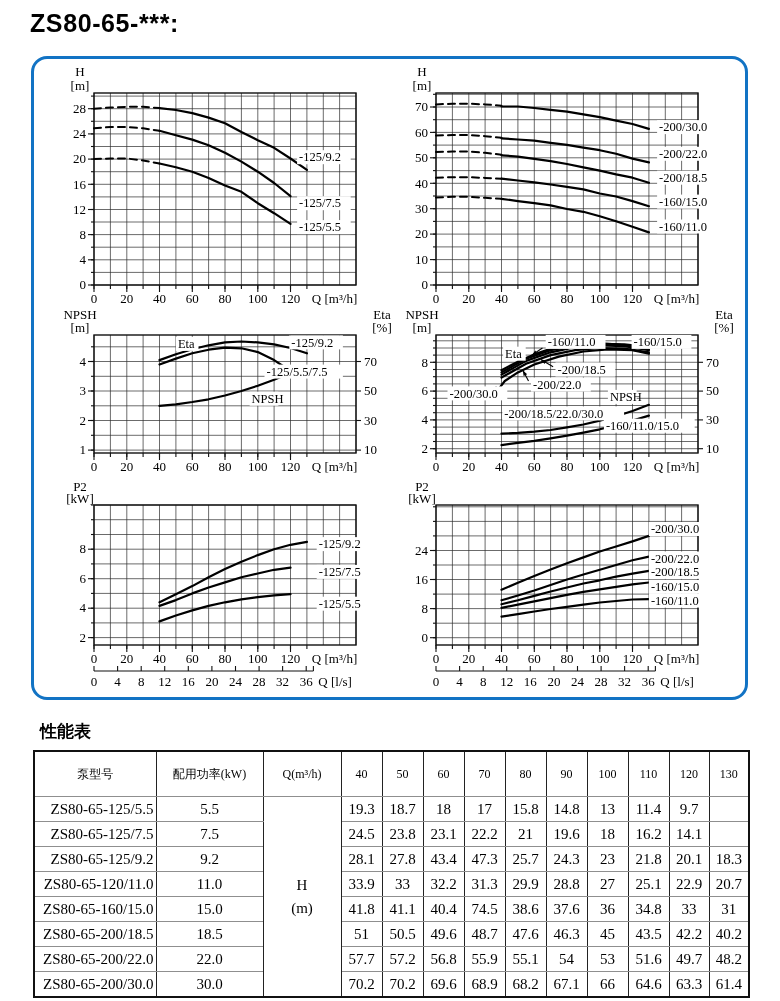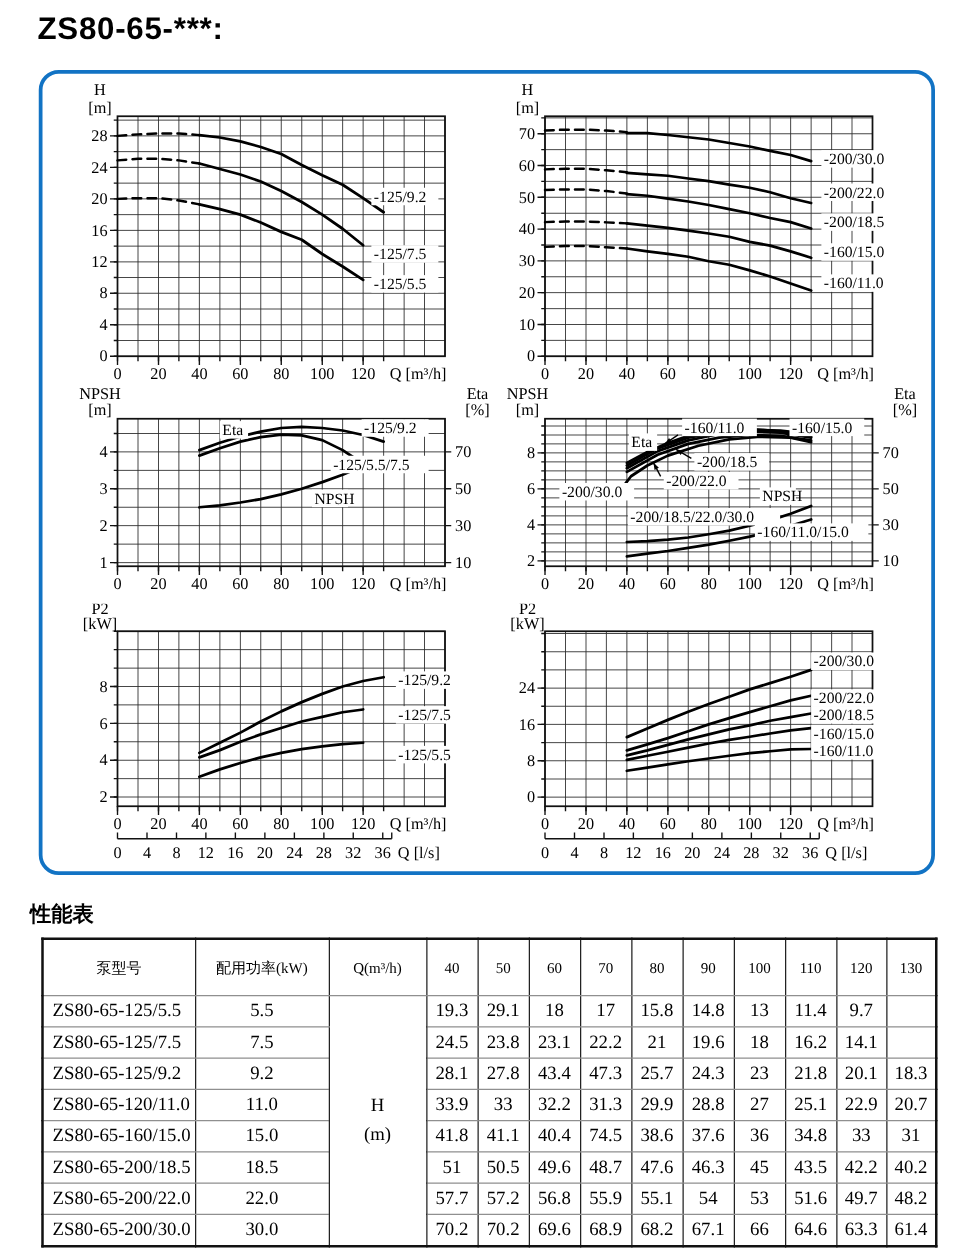--- a/index.html
+++ b/index.html
@@ -5,29 +5,29 @@
   html,body{margin:0;padding:0;background:#fff}
   body{position:relative;width:780px;height:1001px;font-family:"Liberation Sans","DejaVu Sans",sans-serif;color:#000;overflow:hidden}
   .page-title{position:absolute;left:30px;top:9px;font-size:25px;font-weight:bold;letter-spacing:.6px}
   .panel{position:absolute;left:31px;top:56px;width:711px;height:638px;border:3px solid #1273c4;border-radius:16px;background:#fff}
   svg.chart{position:absolute}
   #c0{left:10px;top:4px}   #c1{left:352px;top:4px}
   #c2{left:10px;top:250px} #c3{left:352px;top:250px}
   #c4{left:10px;top:424px} #c5{left:352px;top:424px}
   svg.chart text{font-family:"Liberation Serif","DejaVu Serif",serif;font-size:13px;fill:#000}
   svg.chart text.clabel{font-size:12.5px}
-  .tbl-title{position:absolute;left:24px;top:720px;font-size:17px;font-weight:bold}
+  .tbl-title{position:absolute;left:40px;top:720px;font-size:17px;font-weight:bold}
   table.perf{position:absolute;left:33px;top:750px;width:714px;border-collapse:collapse;table-layout:fixed;
              font-family:"Liberation Serif","DejaVu Serif",serif;font-size:15px;border:2.4px solid #111}
   table.perf th,table.perf td{border-left:1.1px solid #222;border-right:1.1px solid #222;
              border-top:1.7px solid #8f8f8f;border-bottom:1.7px solid #8f8f8f;
              text-align:center;padding:0 2px;overflow:hidden;white-space:nowrap}
   table.perf th{height:44px;font-weight:normal;font-size:12px}
   table.perf td{height:24px}
-  table.perf td.model{text-align:left;padding-left:7px}
+  table.perf td.model{text-align:right;padding-left:7px}
   table.perf td.qcell{font-size:15px;line-height:1.5}
 </style>
 </head>
 <body>
 
 <div class="page-title">ZS80-65-***:</div>
 
 <div class="panel" style="border-color: rgb(18, 115, 196);">
   <svg id="c0" class="chart" width="350" height="244" viewBox="0 0 350 244">
       <g stroke="#2b2b2b" stroke-width="0.7">
@@ -794,21 +794,21 @@
         <th>120</th>
         <th>130</th>
       </tr>
     </thead>
   <tbody>
       <tr>
         <td class="model">ZS80-65-125/5.5</td>
         <td>5.5</td>
         <td class="qcell" rowspan="8">H<br>(m)</td>
         <td>19.3</td>
-        <td>29.1</td>
+        <td>18.7</td>
         <td>18</td>
         <td>17</td>
         <td>15.8</td>
         <td>14.8</td>
         <td>13</td>
         <td>11.4</td>
         <td>9.7</td>
         <td></td>
       </tr>
       <tr>

